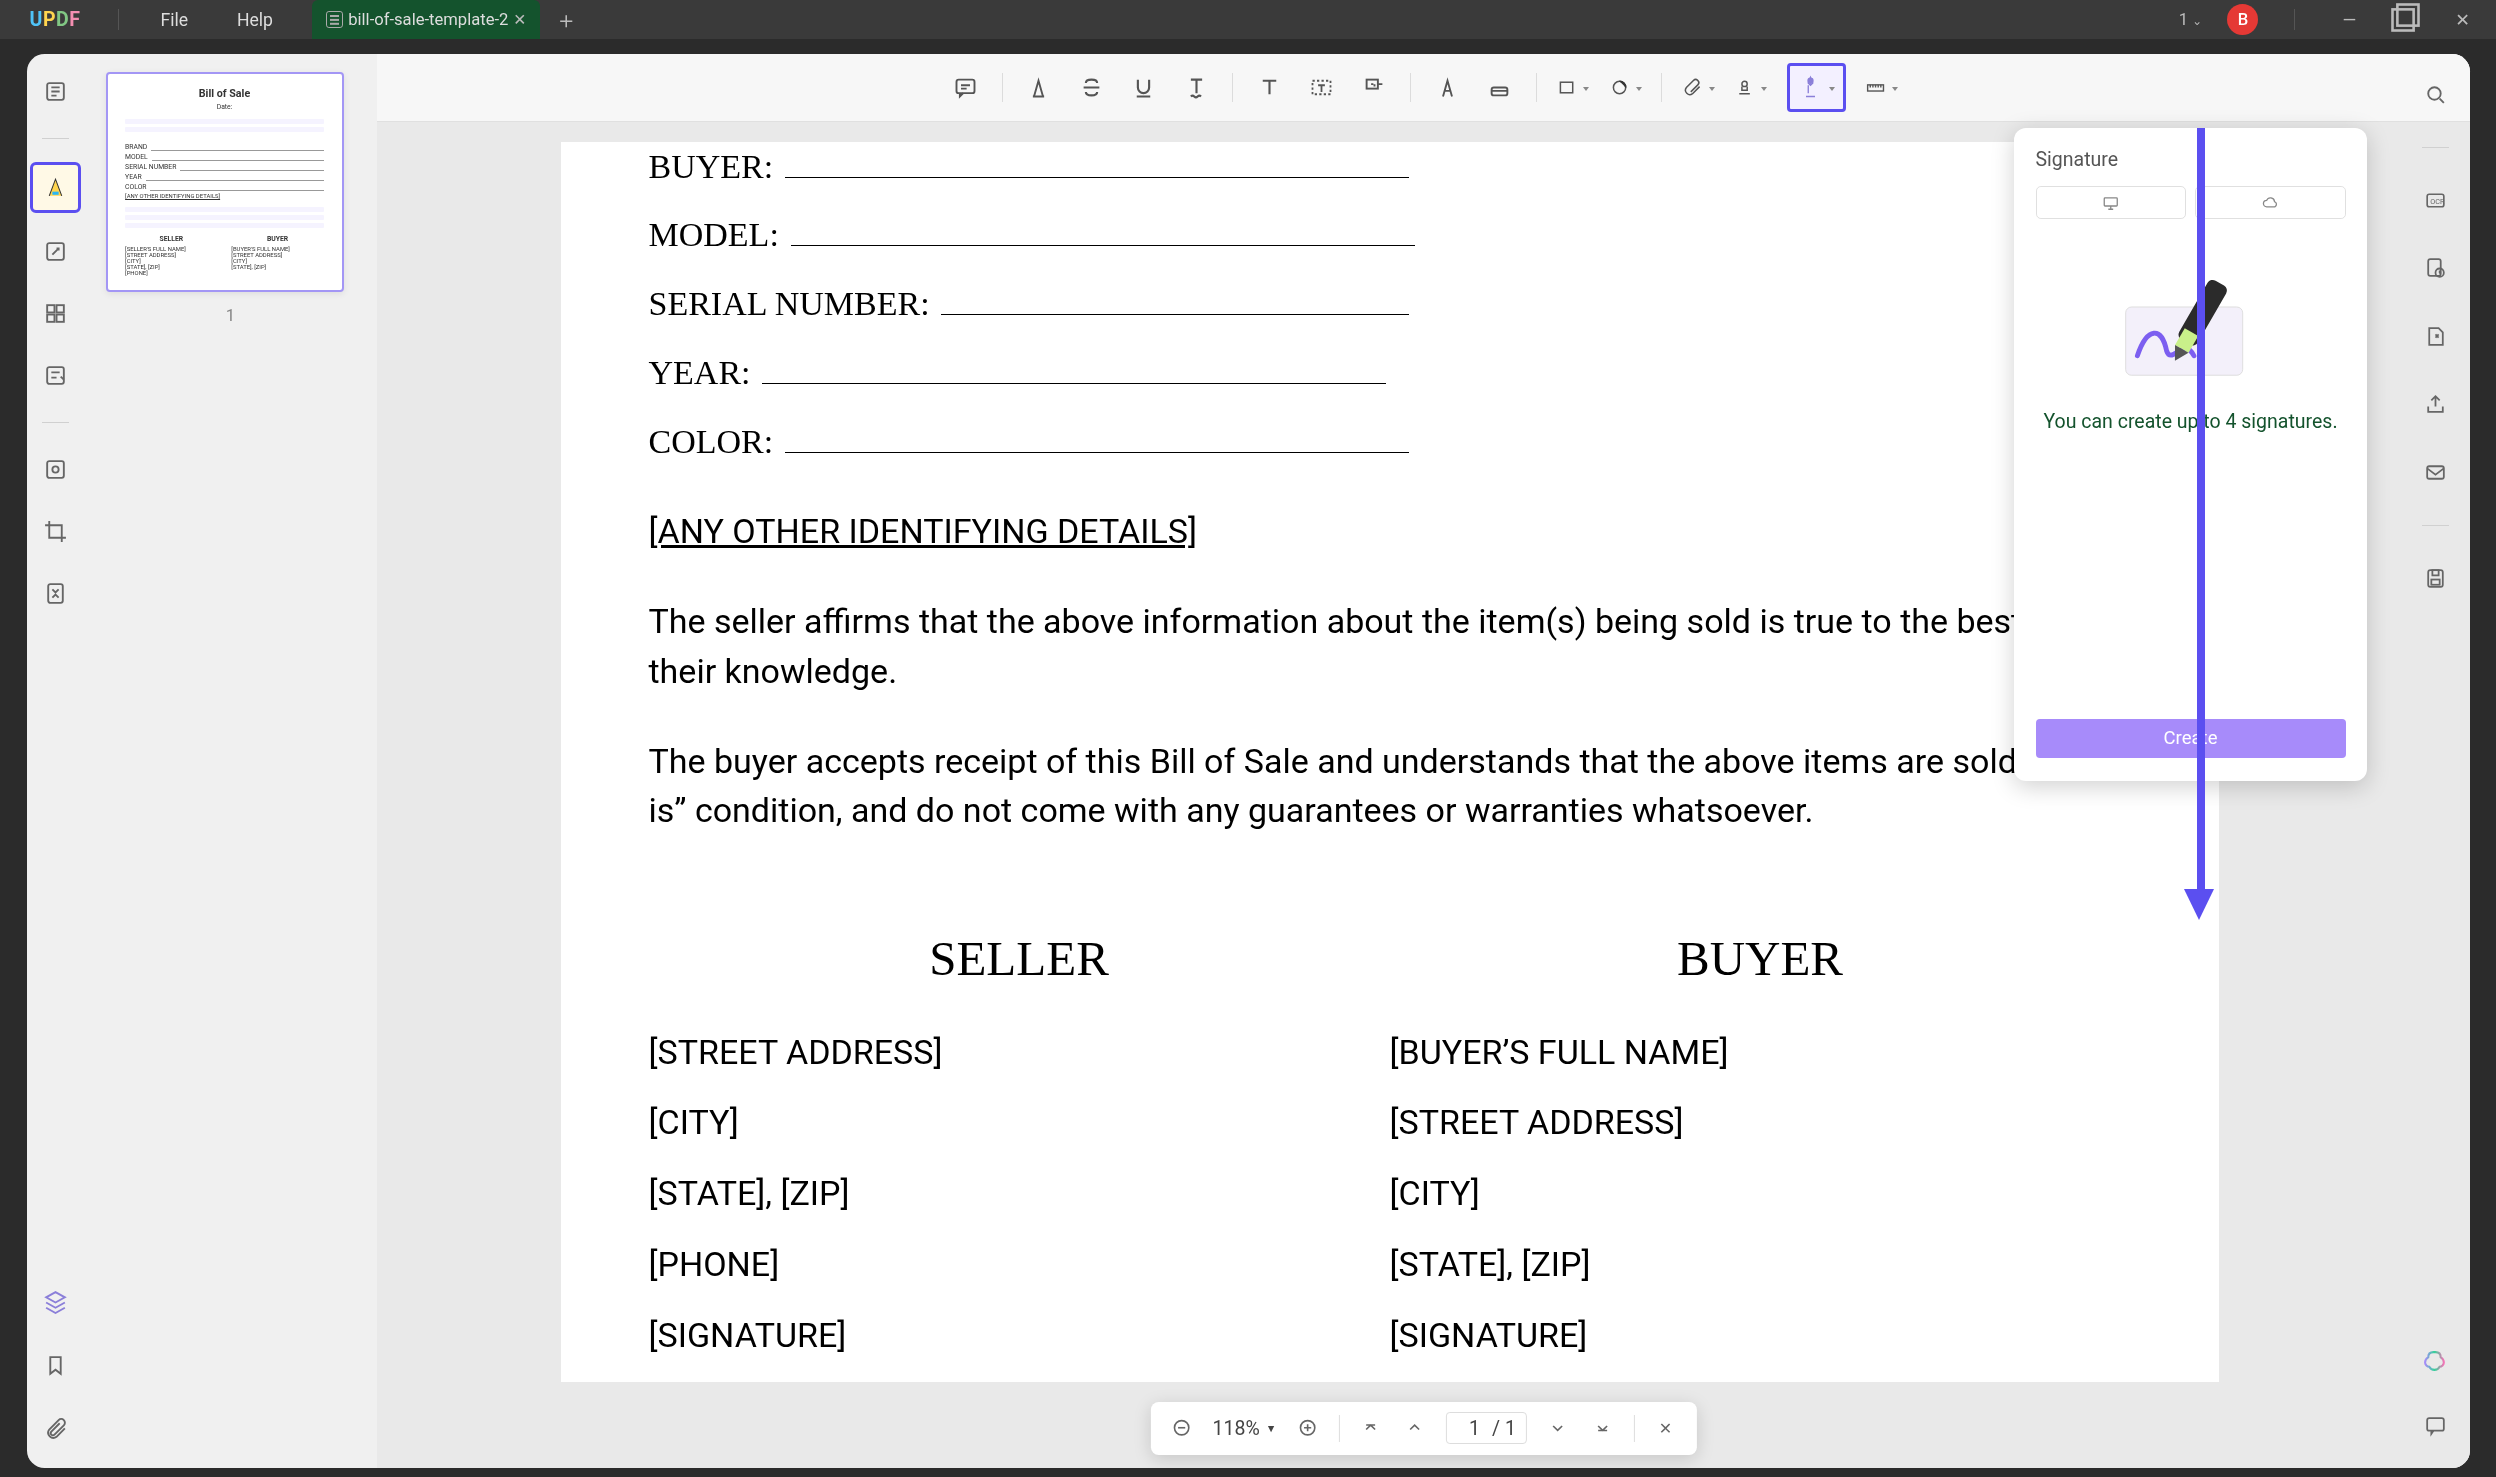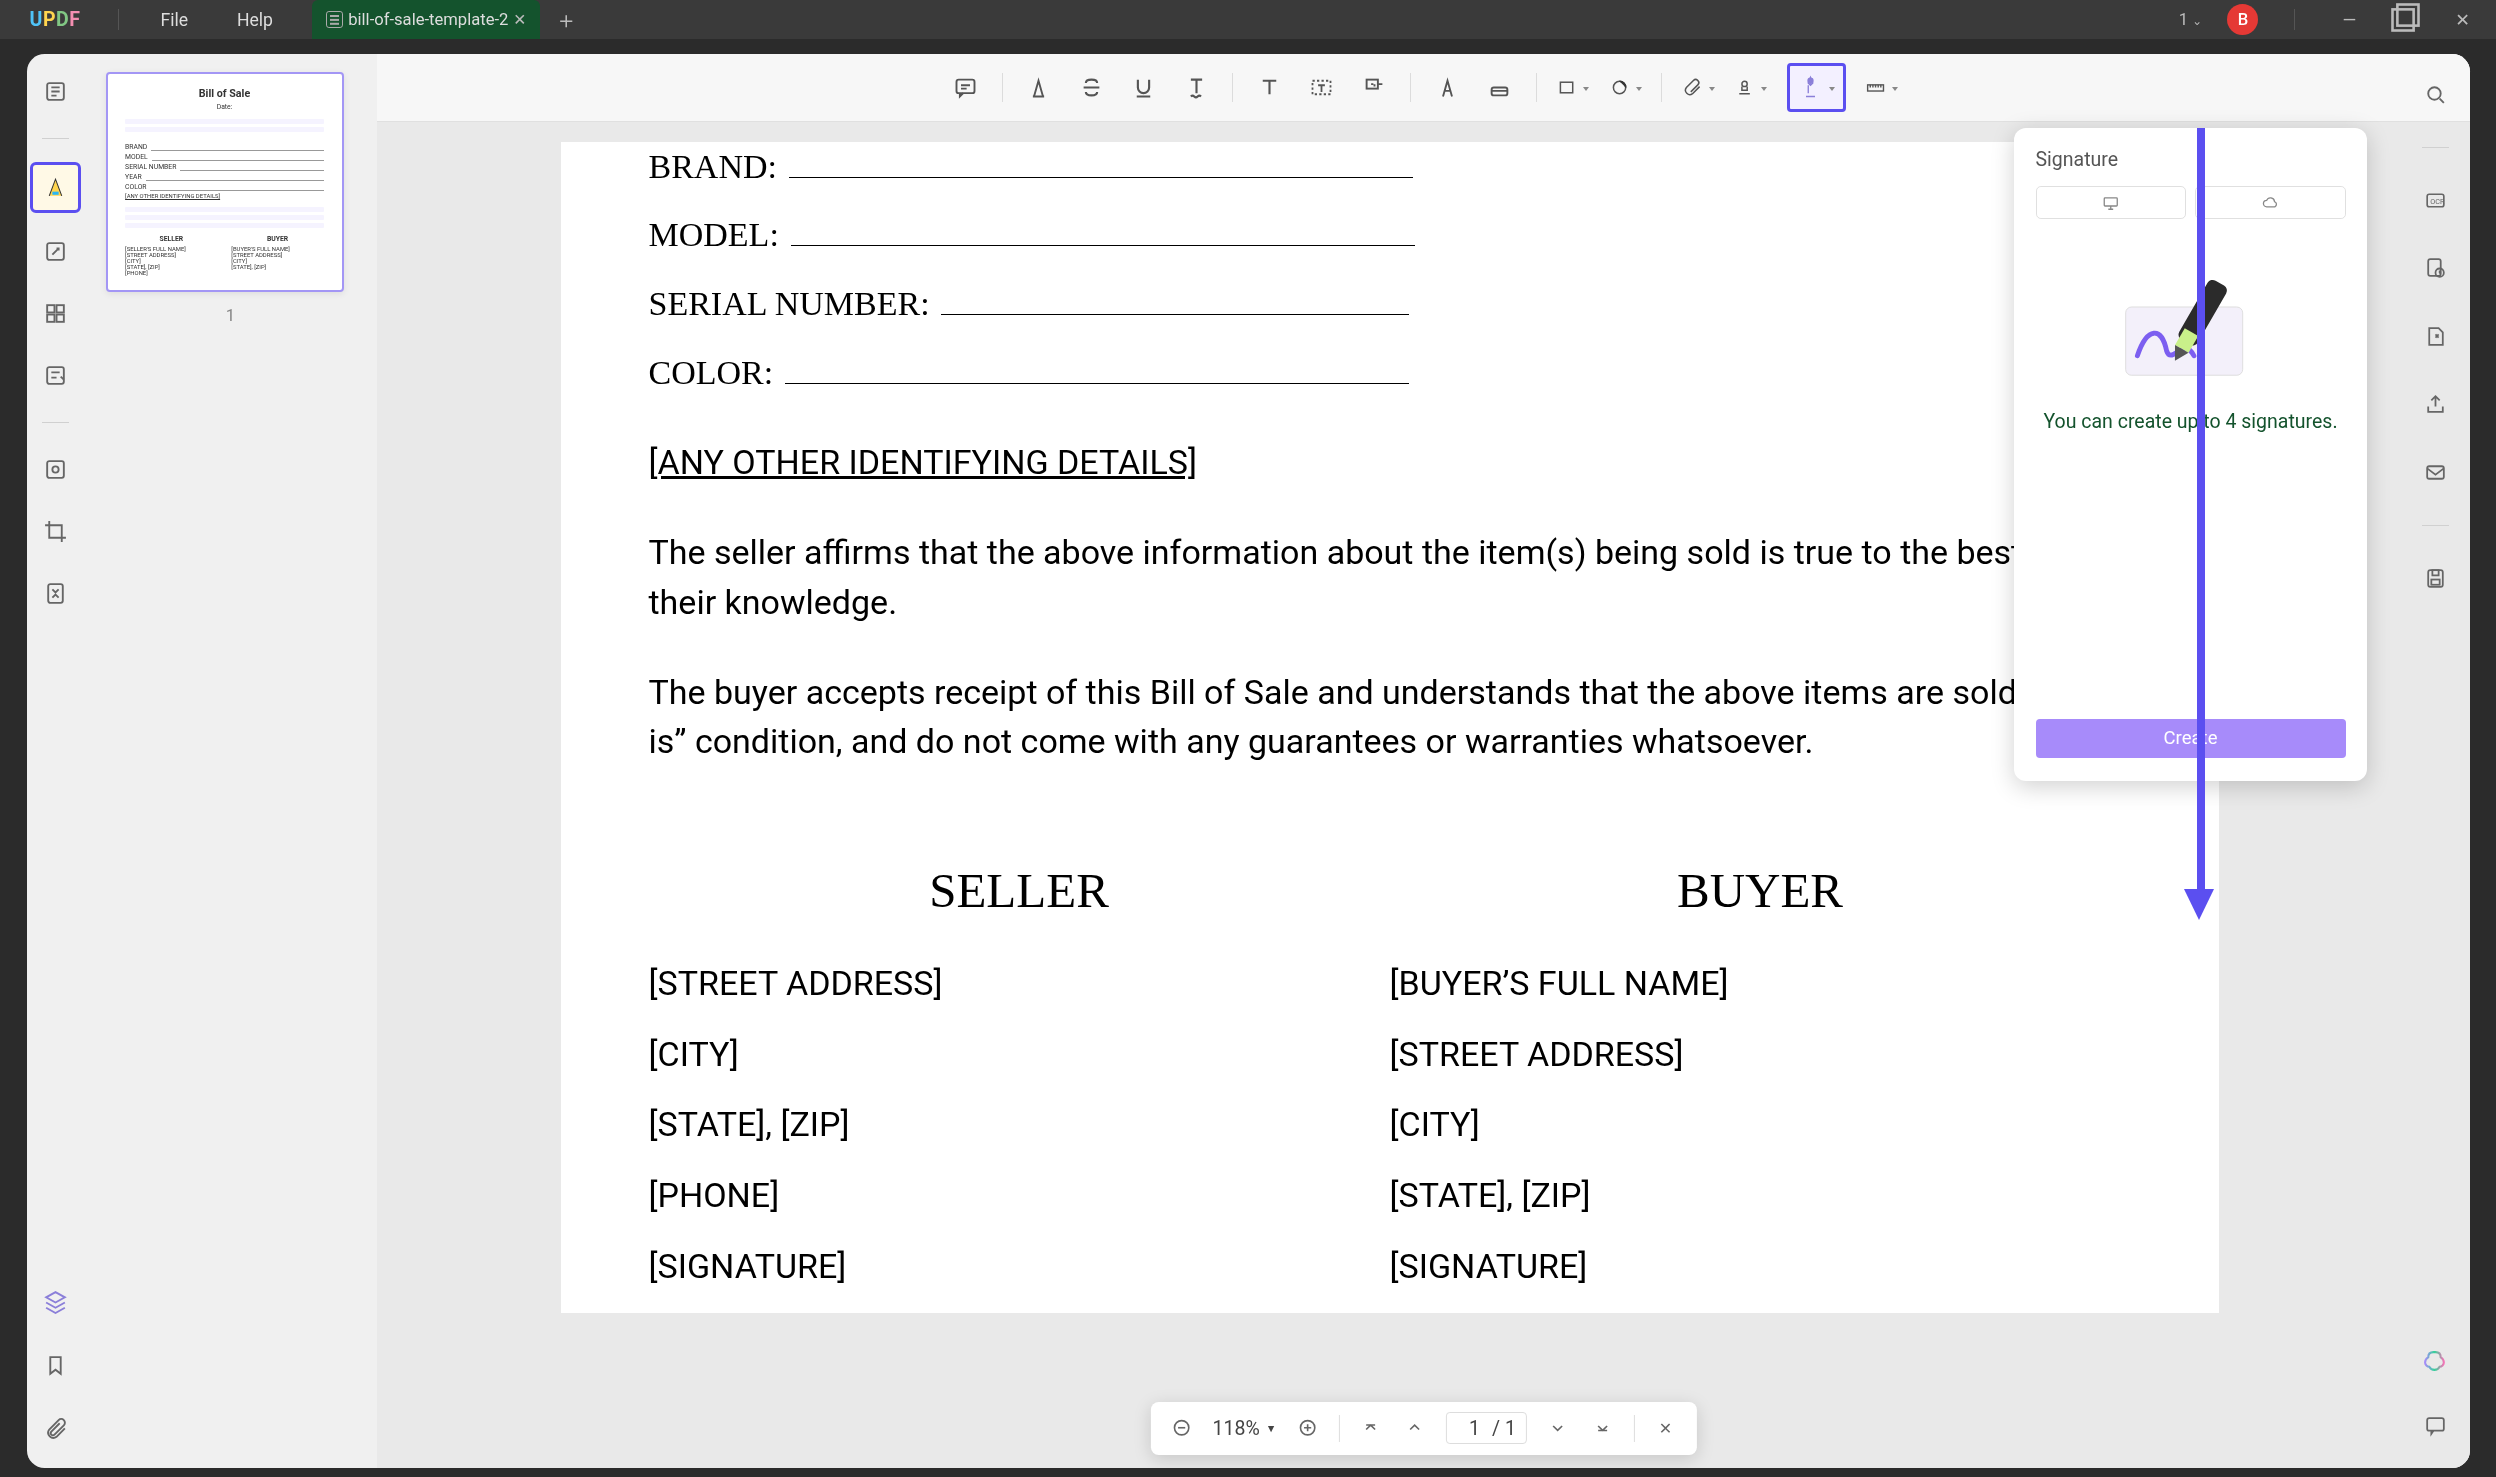--- a/index.html
+++ b/index.html
@@ -359,30 +359,34 @@
           <svg viewBox="0 0 24 24" fill="none" stroke="currentColor" stroke-width="1.6">
             <rect x="3" y="9" width="18" height="7"></rect>
             <path d="M6 9v3M9 9v3M12 9v3M15 9v3M18 9v3"></path>
           </svg>
         </div>
     </div>
 
     <div class="page-wrap">
       <div class="page">
         <div class="field-row">
-            <span class="field-label">BRAND:</span>
+            <span class="field-label">BUYER:</span>
             <span class="field-line"></span>
           </div>
         <div class="field-row">
             <span class="field-label">MODEL:</span>
             <span class="field-line"></span>
           </div>
         <div class="field-row">
             <span class="field-label">SERIAL NUMBER:</span>
             <span class="field-line" style="max-width:468px;"></span>
+          </div>
+        <div class="field-row">
+            <span class="field-label">YEAR:</span>
+            <span class="field-line"></span>
           </div>
         <div class="field-row">
             <span class="field-label">COLOR:</span>
             <span class="field-line"></span>
           </div>
         <div><span class="underline-text">[ANY OTHER IDENTIFYING DETAILS]</span></div>
         <p class="para">The seller affirms that the above information about the item(s) being sold is true to the best of their knowledge.</p>
         <p class="para">The buyer accepts receipt of this Bill of Sale and understands that the above items are sold in “as is” condition, and do not come with any guarantees or warranties whatsoever.</p>
         <div class="seller-buyer">
           <div class="sb-col">

